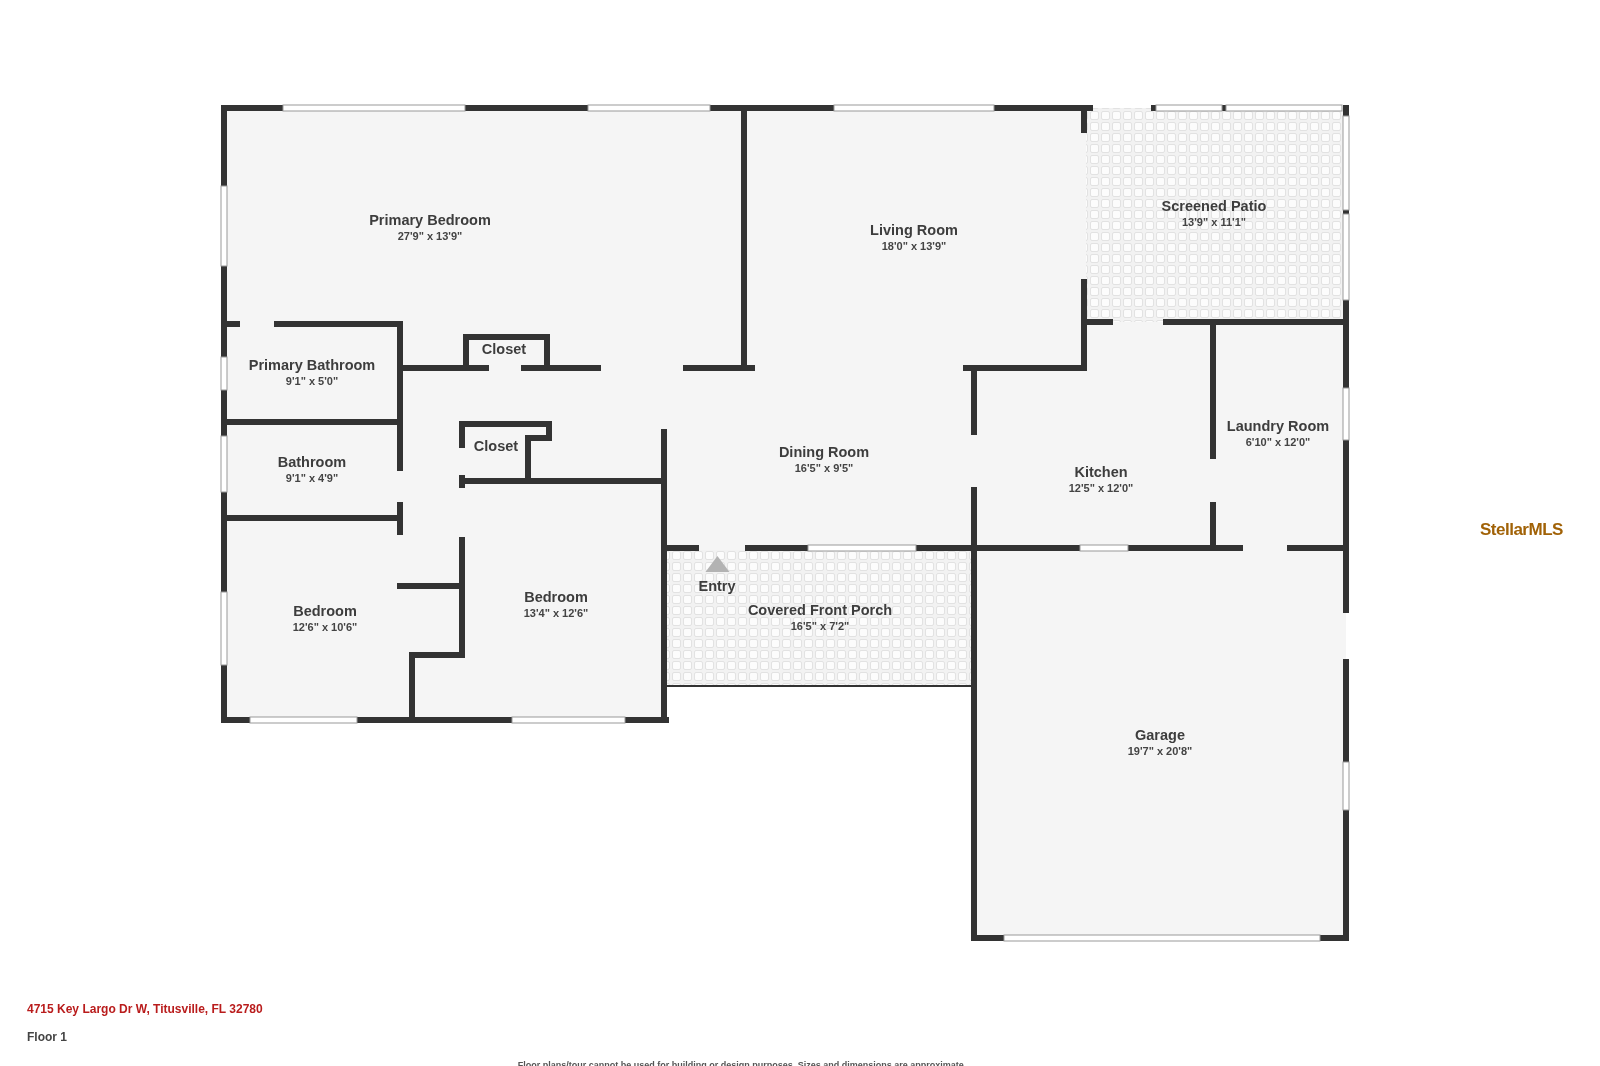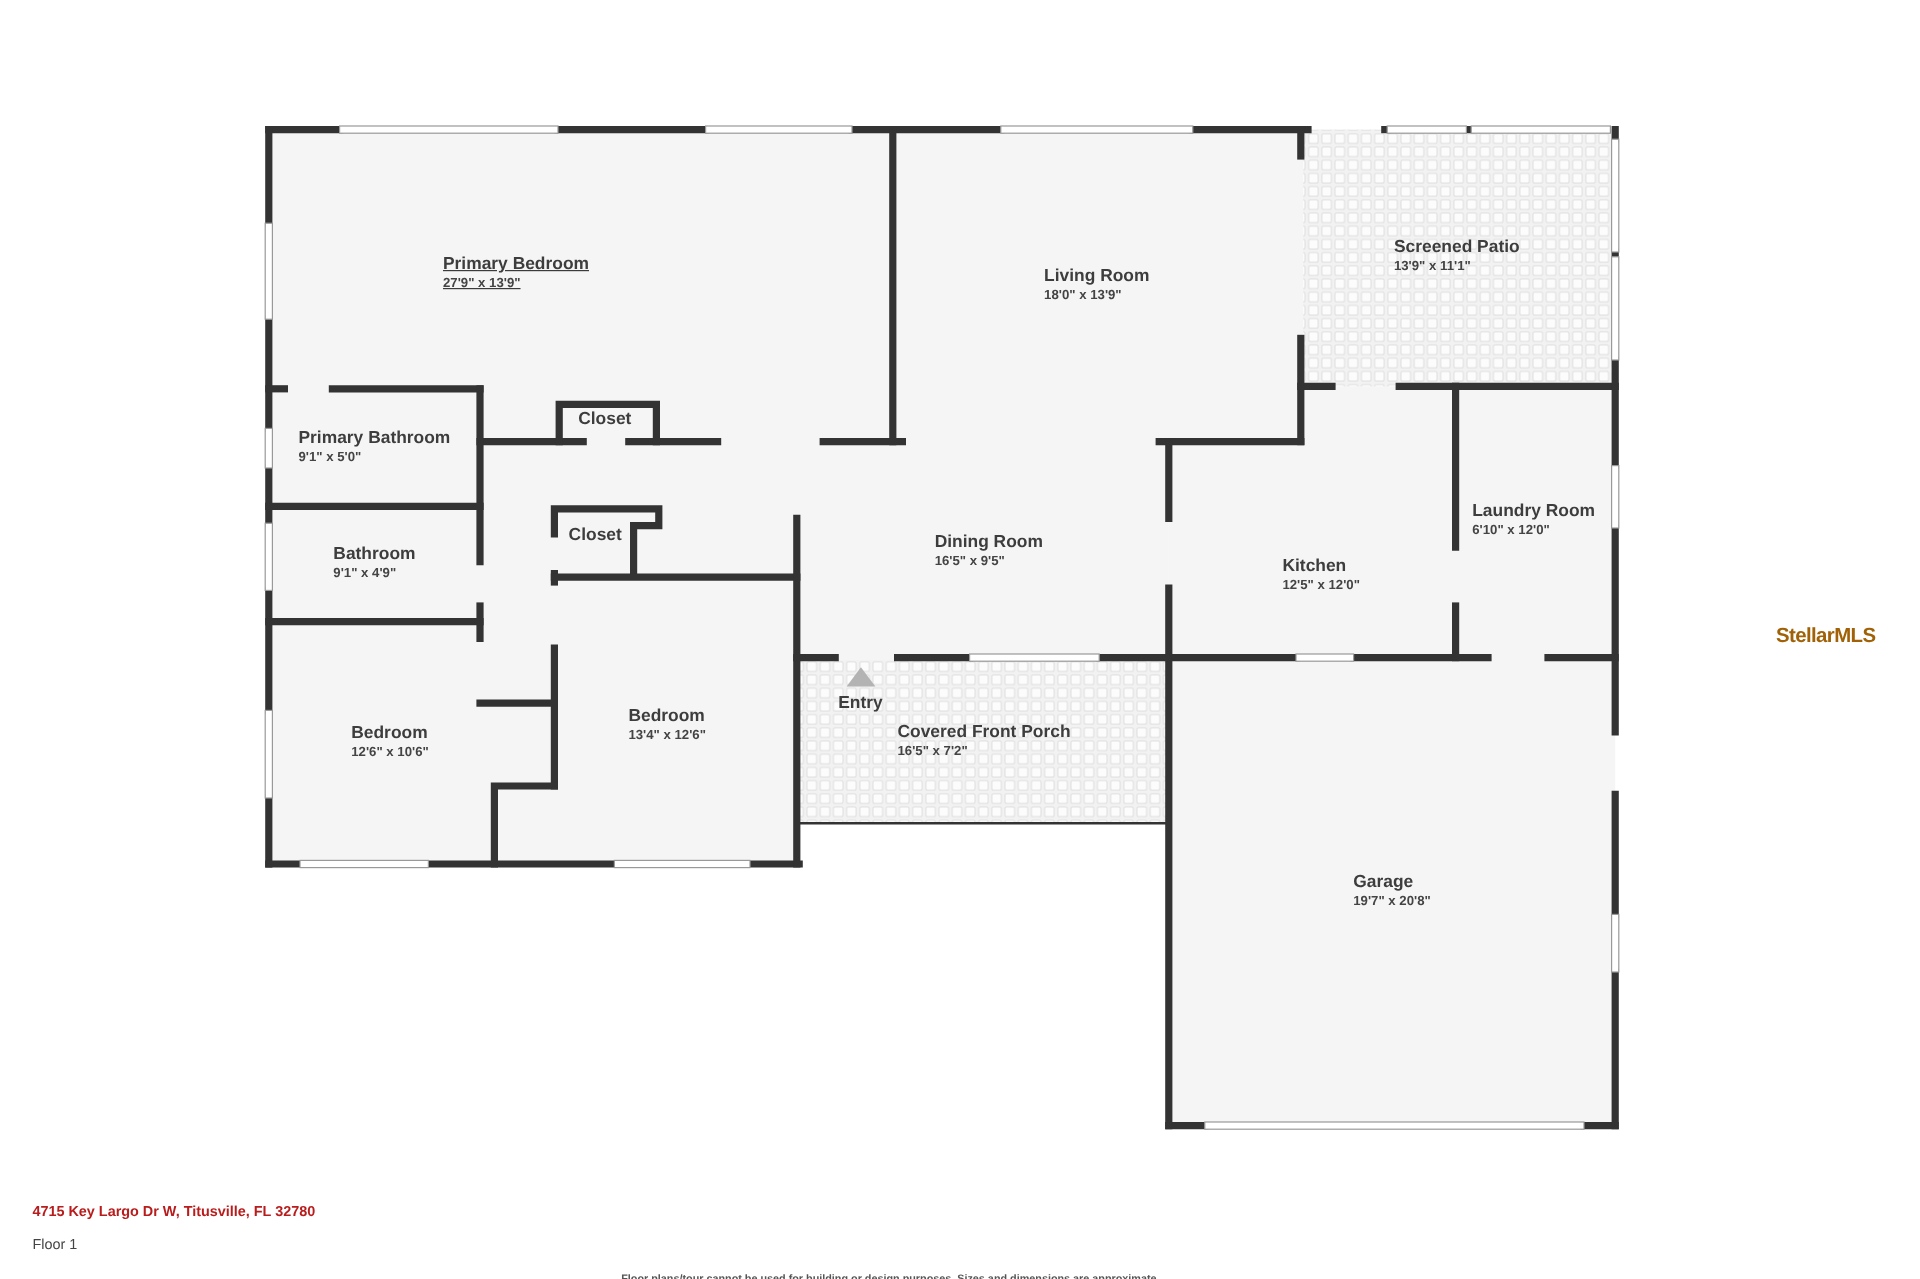--- a/index.html
+++ b/index.html
@@ -1,26 +1,26 @@
 <!DOCTYPE html>
 <html><head>
 <meta charset="utf-8">
 <style>
   html, body { margin:0; padding:0; background:#ffffff; }
   body { width:1600px; height:1066px; position:relative; overflow:hidden;
          font-family:"Liberation Sans","DejaVu Sans",sans-serif; color:#3b3b3b; }
   #plan { position:absolute; left:0; top:0; width:1600px; height:1066px; }
-  .room-label { position:absolute; transform:translate(-50%,0); text-align:left; white-space:nowrap; }
+  .room-label { position:absolute; transform:translate(-50%,0); text-align:center; white-space:nowrap; }
   .room-name { font-size:14.5px; font-weight:bold; color:#3d3d3d; line-height:17px; }
   .room-dim { font-size:11px; font-weight:bold; color:#444; line-height:14px; }
   .entry-marker { position:absolute; transform:translate(-50%,0); text-align:center; }
   .entry-tri { width:0; height:0; border-left:12px solid transparent; border-right:12px solid transparent;
                border-bottom:16px solid #b3b3b3; margin:0 auto 6px auto; }
   .footer-address { position:absolute; left:27px; top:1002px; font-size:12px; font-weight:bold; color:#b91c1c; }
-  .footer-floor { position:absolute; left:27px; top:1030px; font-size:12px; font-weight:normal; color:#444; }
+  .footer-floor { position:absolute; left:27px; top:1030px; font-size:12px; font-weight:bold; color:#444; }
   .footer-disclaimer { position:absolute; left:0; width:1484px; text-align:center; top:1037px; font-size:9px; font-weight:bold; color:#555; padding-left:-20px;margin-top:23px; }
   .watermark { position:absolute; left:1480px; top:520px; font-size:17px; color:#a16207; font-weight:bold; letter-spacing:-0.5px; }
 </style>
 </head>
 <body>
 
 <svg id="plan" viewBox="0 0 1600 1066" xmlns="http://www.w3.org/2000/svg">
   <defs>
     <pattern id="tile" width="11" height="11" patternUnits="userSpaceOnUse">
       <rect width="11" height="11" fill="#f2f2f2"></rect>
@@ -128,21 +128,21 @@
     <rect x="808" y="545" width="108" height="6"></rect>
     <rect x="1080" y="545" width="48" height="6"></rect>
     <rect x="1343" y="116" width="6" height="94"></rect>
     <rect x="1343" y="214" width="6" height="86"></rect>
     <rect x="1343" y="388" width="6" height="52"></rect>
     <rect x="1343" y="762" width="6" height="48"></rect>
     <rect x="1004" y="935" width="316" height="6"></rect>
   </g>
 </svg>
 
-<div class="room-label" style="left:430px;top:212px;text-decoration:underline;">
+<div class="room-label" style="left:430px;top:212px;">
   <div class="room-name">Primary Bedroom</div>
   <div class="room-dim">27'9" x 13'9"</div>
 </div>
 <div class="room-label" style="left:914px;top:222px;">
   <div class="room-name">Living Room</div>
   <div class="room-dim">18'0" x 13'9"</div>
 </div>
 <div class="room-label" style="left:1214px;top:198px;">
   <div class="room-name">Screened Patio</div>
   <div class="room-dim">13'9" x 11'1"</div>

